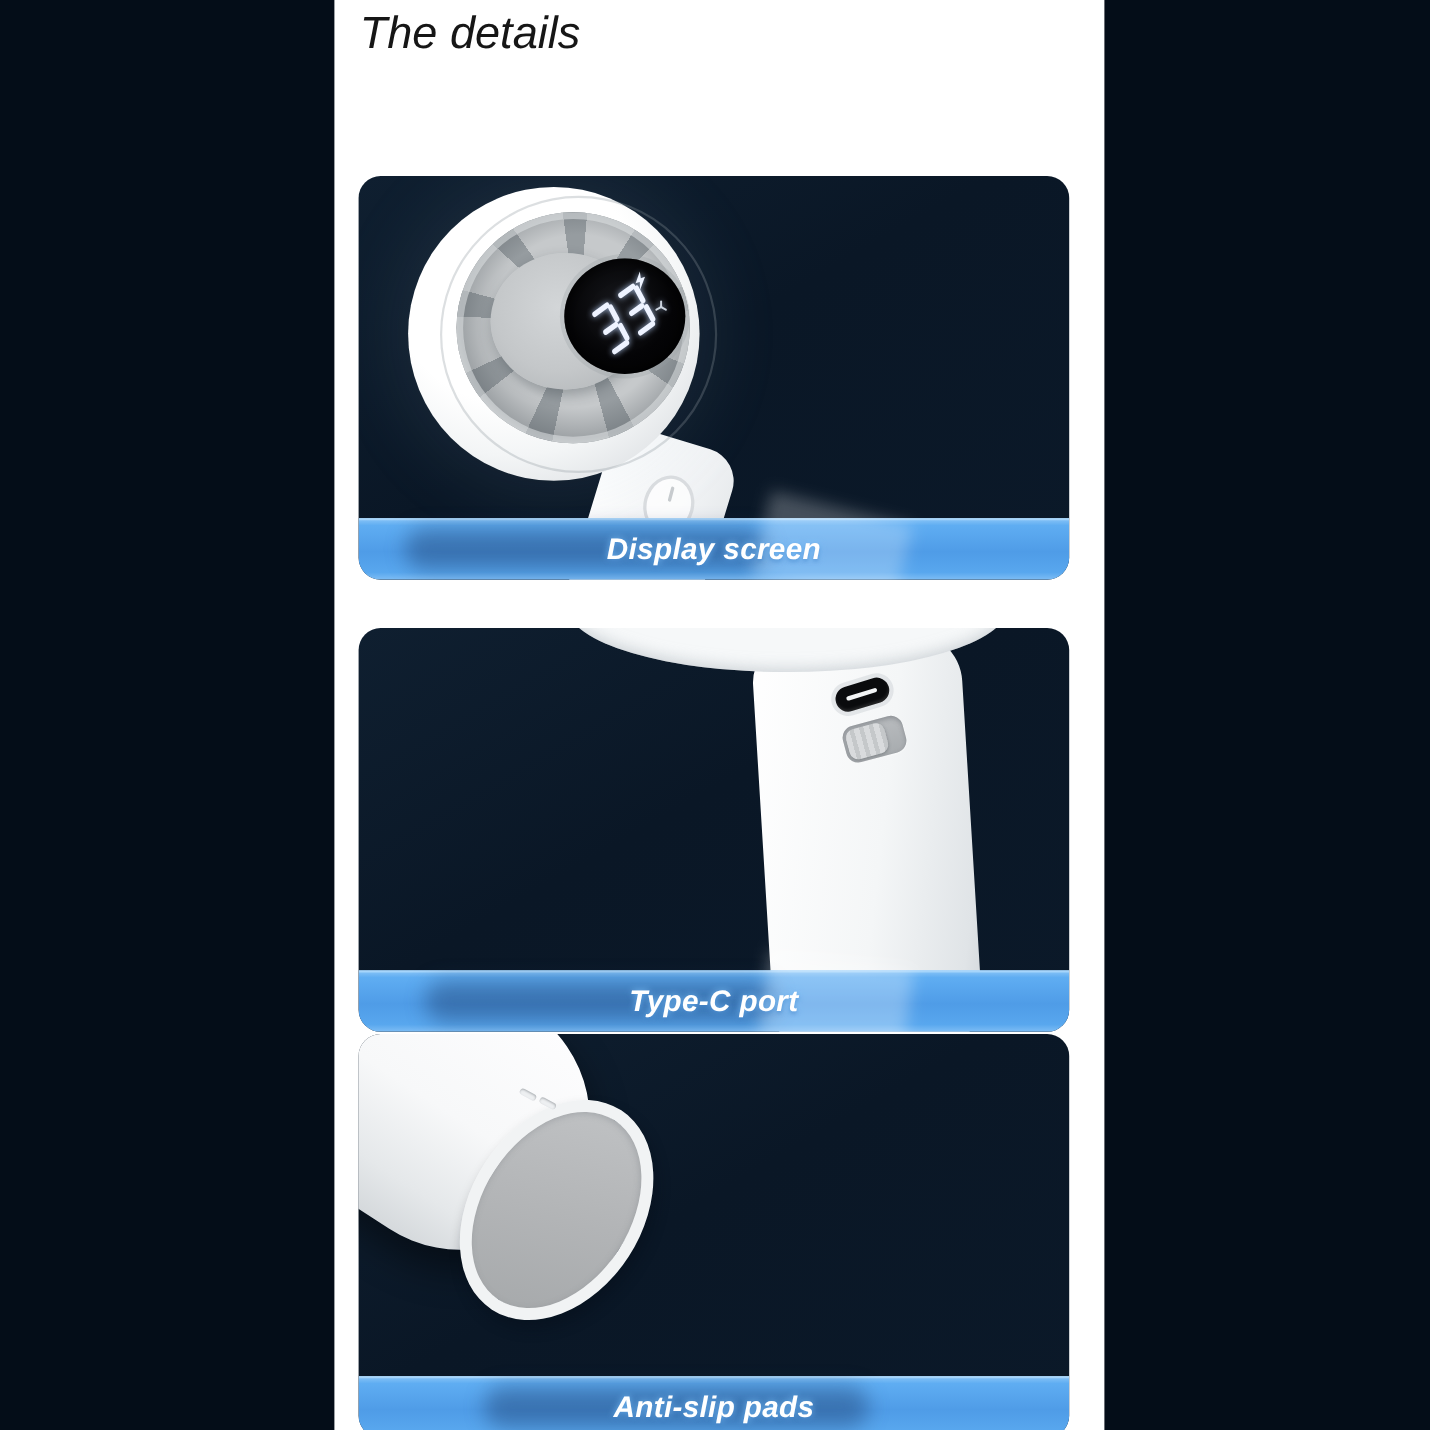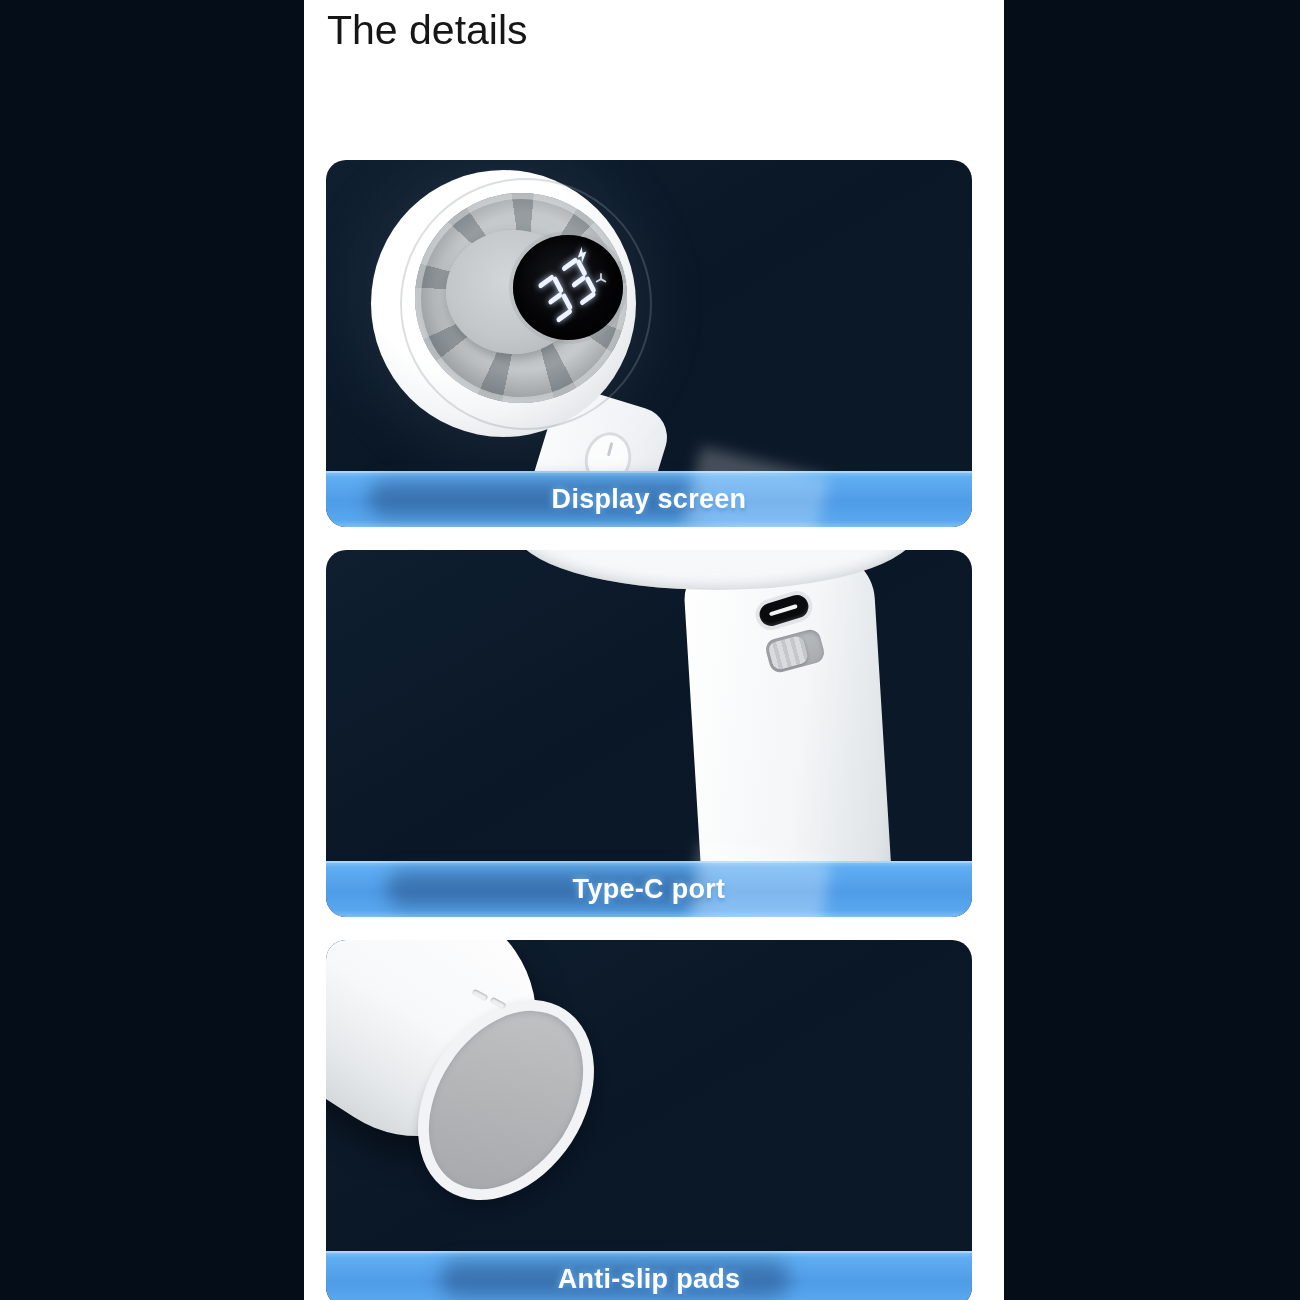--- a/index.html
+++ b/index.html
@@ -1,23 +1,23 @@
 <!DOCTYPE html>
 <html><head>
 <meta charset="utf-8">
 <style>
   html,body{margin:0;padding:0;background:#040d18;font-family:"Liberation Sans",sans-serif;}
-  .page{position:relative;width:1300px;height:1300px;margin:0 auto;overflow:hidden;background:#040d18;}
+  .page{position:relative;width:1300px;height:1300px;margin:0 auto;overflow:hidden;background:#040d18;font-style:italic;}
   .column{position:absolute;left:304px;top:0;width:700px;height:1300px;background:#ffffff;}
   .heading{position:absolute;left:23px;top:4px;font-size:41px;line-height:53px;color:#161616;font-weight:500;letter-spacing:0;}
   .heading div{white-space:nowrap;}
 
   .card{position:absolute;left:22px;width:646px;height:367px;border-radius:20px;overflow:hidden;
         background:linear-gradient(150deg,#0f1f30 0%,#0a1726 45%,#0b1929 100%);}
-  .card1{top:160px}.card2{top:550px}.card3{top:940px}
+  .card1{top:160px}.card2{top:571px}.card3{top:940px}
 
   
   .bar{position:absolute;left:0;bottom:0;width:100%;height:56px;z-index:40;
        background:linear-gradient(180deg,#8cc6f7 0%,#5fadf2 12%,#4f9ce7 55%,#58a7ee 88%,#7dbdf5 100%);
        box-shadow:inset 0 2px 0 rgba(195,230,255,0.55);}
   .bar .pill{position:absolute;top:9px;height:38px;border-radius:22px;background:rgba(22,48,92,0.38);filter:blur(9px);}
   .bar1 .pill{left:42px;width:330px;}
   .bar2 .pill{left:60px;width:320px;}
   .bar3 .pill{left:114px;width:350px;}
   .bar .streak{position:absolute;top:-10px;width:132px;height:80px;background:rgba(255,255,255,0.24);filter:blur(7px);}

